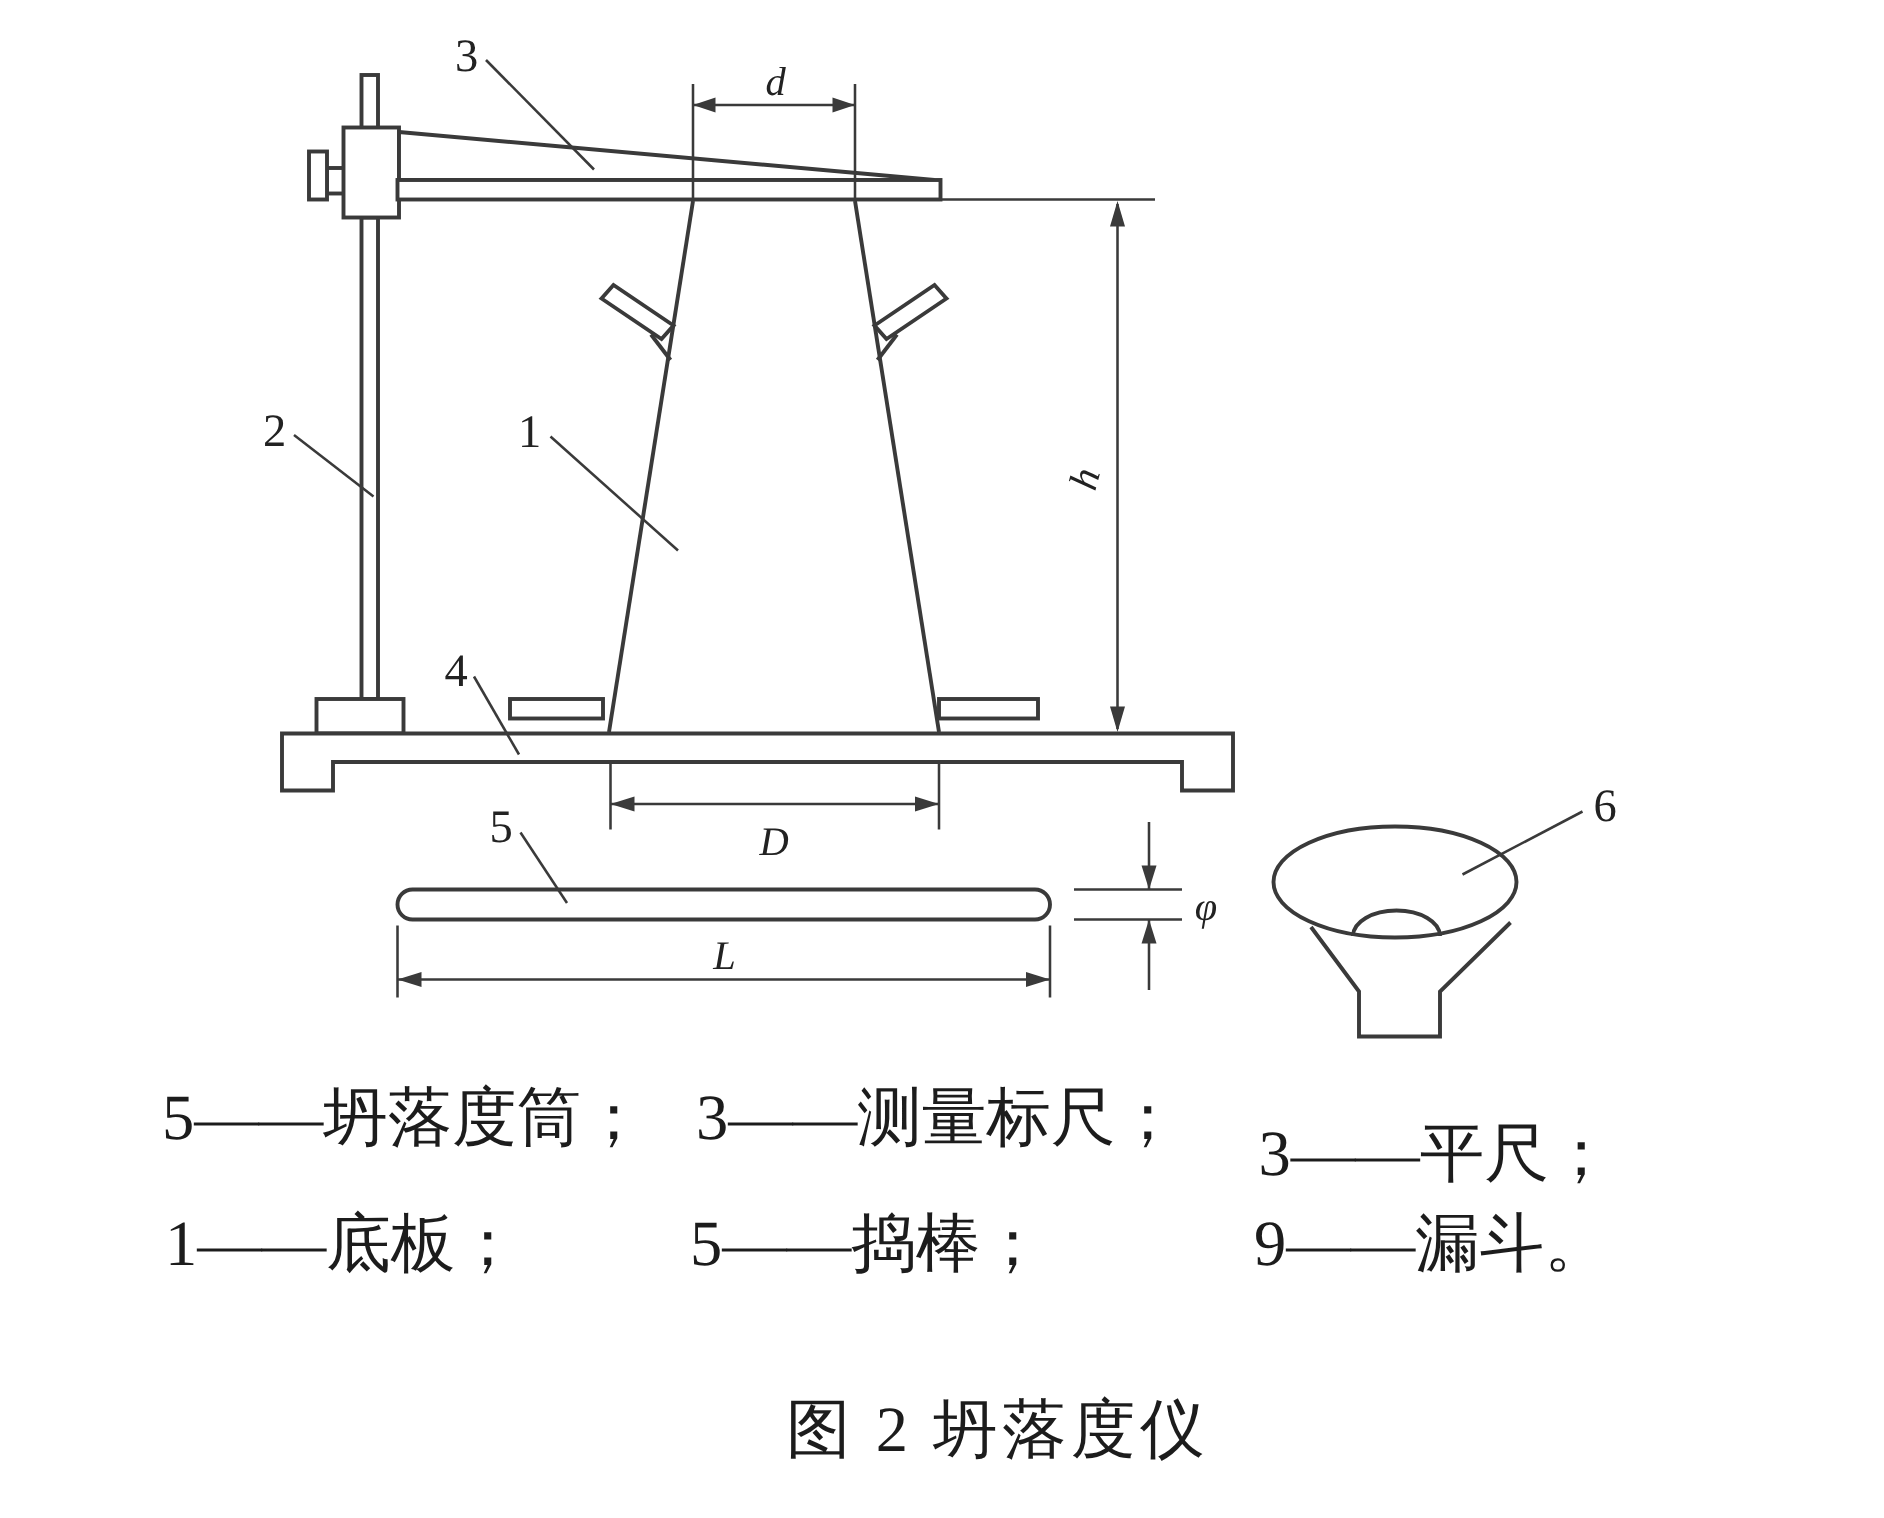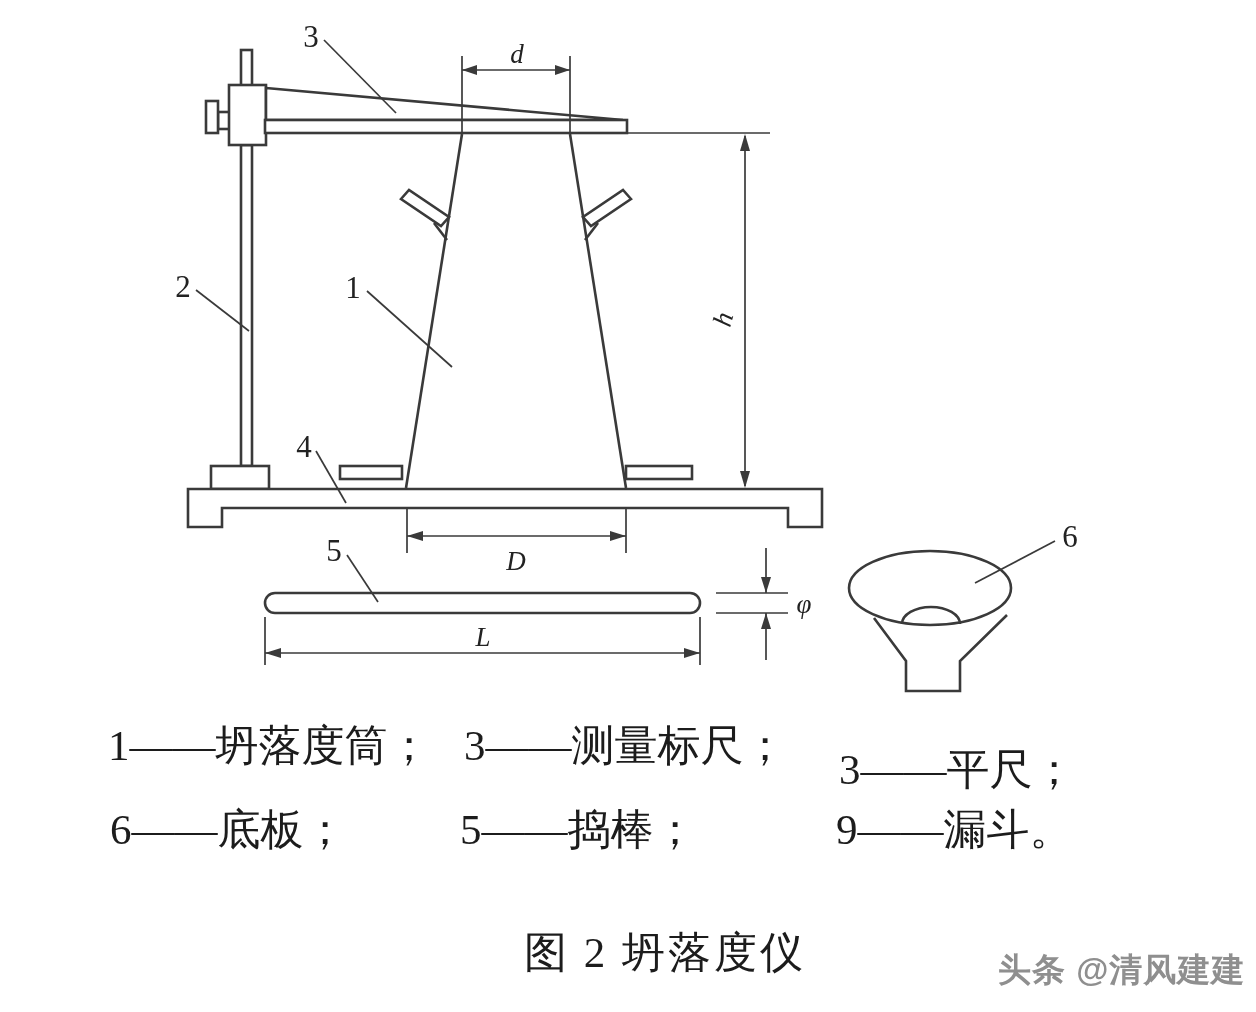--- a/index.html
+++ b/index.html
@@ -176,25 +176,24 @@
 
       <line class="ln thin" x1="347" y1="555" x2="378" y2="602"></line>
       <text class="parttxt" x="334" y="561" text-anchor="middle">5</text>
 
       <line class="ln thin" x1="1055" y1="541" x2="975" y2="583"></line>
       <text class="parttxt" x="1070" y="547" text-anchor="middle">6</text>
     </g>
   </svg>
 
   <div>
-    <span class="legend-item lg-0">1——坍落度筒；</span>
+    <span class="legend-item lg-0">5——坍落度筒；</span>
     <span class="legend-item lg-1">3——测量标尺；</span>
     <span class="legend-item lg-2">3——平尺；</span>
-    <span class="legend-item lg-3">6——底板；</span>
+    <span class="legend-item lg-3">1——底板；</span>
     <span class="legend-item lg-4">5——捣棒；</span>
     <span class="legend-item lg-5">9——漏斗。</span>
   </div>
 
   <div class="caption">图 2 坍落度仪</div>
 
-  <div class="watermark">头条 @清风建建</div>
 
 </div>
 
 </body></html>

